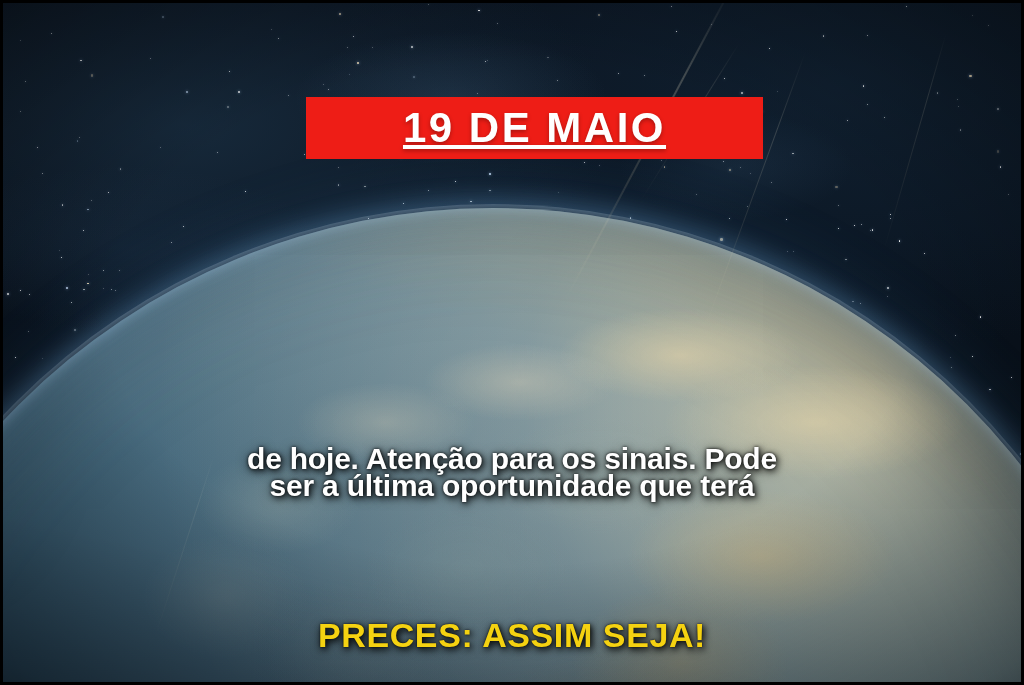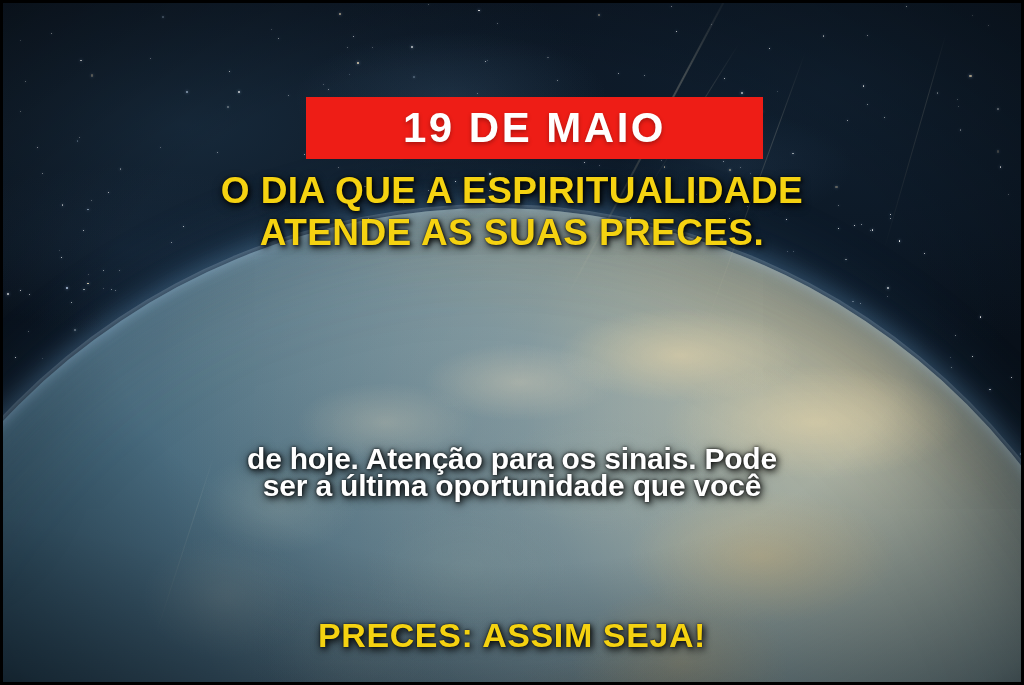--- a/index.html
+++ b/index.html
@@ -175,20 +175,21 @@
     align-items: center;
     justify-content: center;
   }
   .date-banner span {
     color: #ffffff;
     font-size: 42px;
     font-weight: bold;
     letter-spacing: 2.5px;
     line-height: 1;
     text-shadow: 0 2px 4px rgba(0,0,0,0.30);
+    text-decoration: underline;
   }
 
   
   .headline {
     position: absolute;
     left: 0;
     right: 0;
     top: 167px;
     color: #f5d211;
     font-size: 37px;
@@ -478,26 +479,22 @@
     </div>
 
   <div class="vignette"></div>
 
   <div class="content">
 
     <div class="date-banner">
       <span>19 DE MAIO</span>
     </div>
 
-    <div class="headline">
-      <span class="l1">O DIA QUE A ESPIRITUALIDADE</span>
-      <span class="l2">ATENDE AS SUAS PRECES.</span>
-    </div>
 
     <div class="body-copy" id="body-copy">
         <span class="ln">de hoje. Atenção para os sinais. Pode</span>
-        <span class="ln">ser a última oportunidade que você</span>
+        <span class="ln">ser a última oportunidade que terá</span>
       </div>
 
     <div class="cta">PRECES: ASSIM SEJA!</div>
 
   </div>
 </div>
 
 </body></html>

